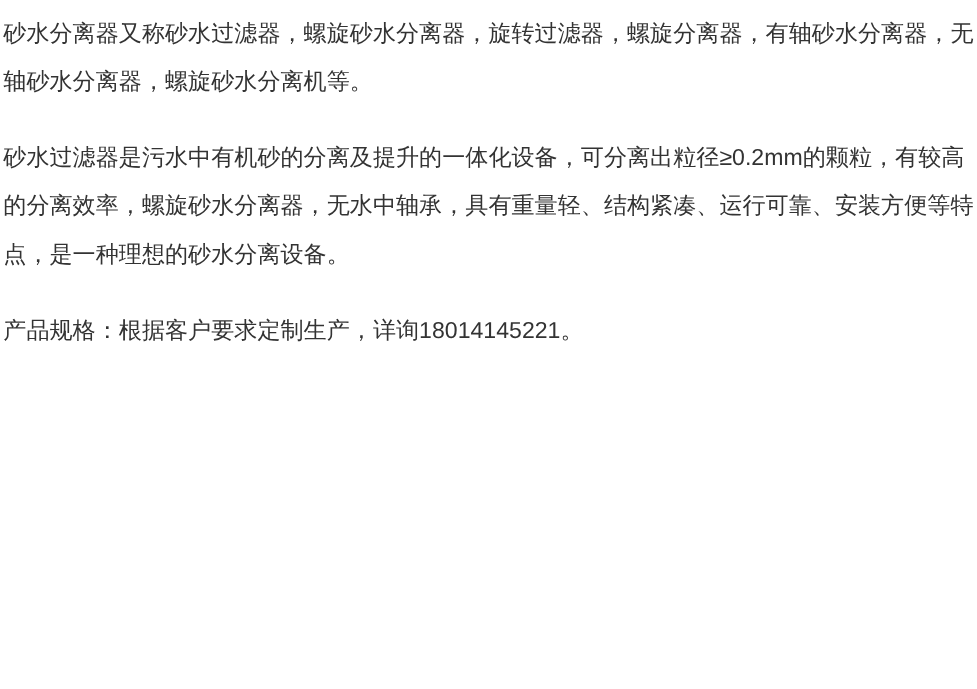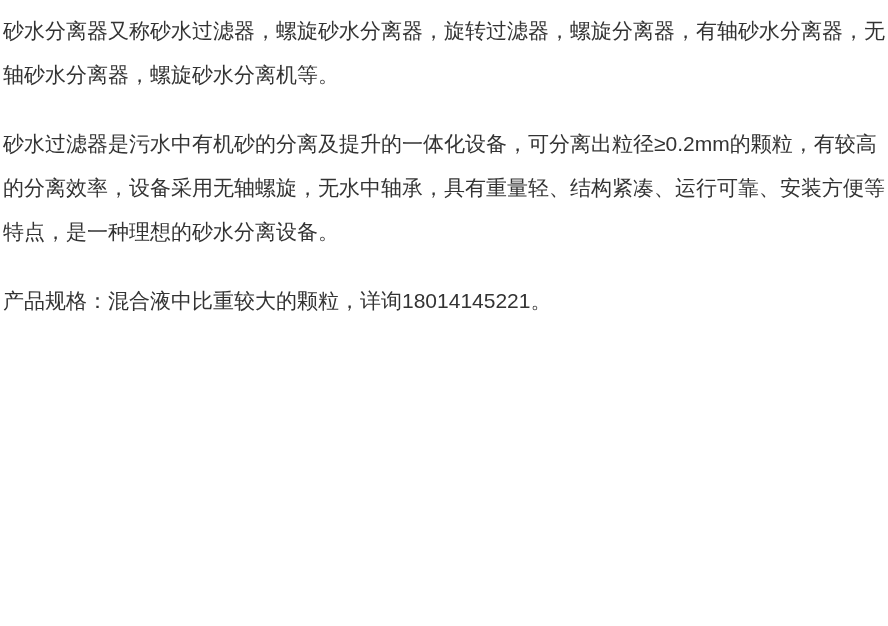--- a/index.html
+++ b/index.html
@@ -28,15 +28,15 @@
   .doc p {
     margin: 0 0 25px 0;
     padding: 0;
   }
 </style>
 </head>
 <body>
 
 <div class="doc">
   <p>砂水分离器又称砂水过滤器，螺旋砂水分离器，旋转过滤器，螺旋分离器，有轴砂水分离器，无轴砂水分离器，螺旋砂水分离机等。</p>
-  <p>砂水过滤器是污水中有机砂的分离及提升的一体化设备，可分离出粒径≥0.2mm的颗粒，有较高的分离效率，设备采用无轴螺旋，无水中轴承，具有重量轻、结构紧凑、运行可靠、安装方便等特点，是一种理想的砂水分离设备。</p>
-  <p>产品规格：混合液中比重较大的颗粒，详询18014145221。</p>
+  <p>砂水过滤器是污水中有机砂的分离及提升的一体化设备，可分离出粒径≥0.2mm的颗粒，有较高的分离效率，螺旋砂水分离器，无水中轴承，具有重量轻、结构紧凑、运行可靠、安装方便等特点，是一种理想的砂水分离设备。</p>
+  <p>产品规格：根据客户要求定制生产，详询18014145221。</p>
 </div>
 
 </body></html>

